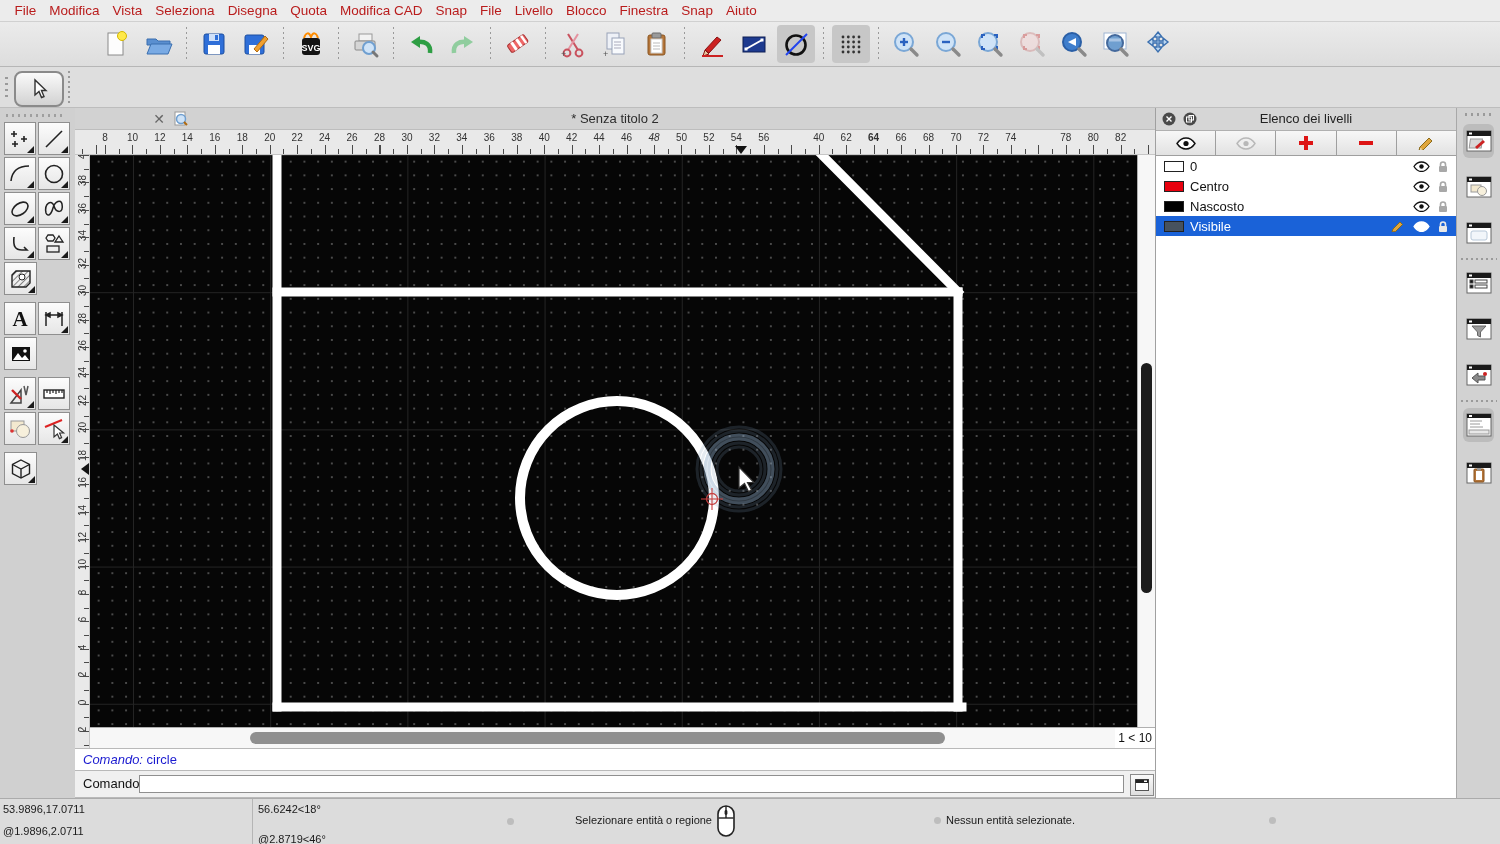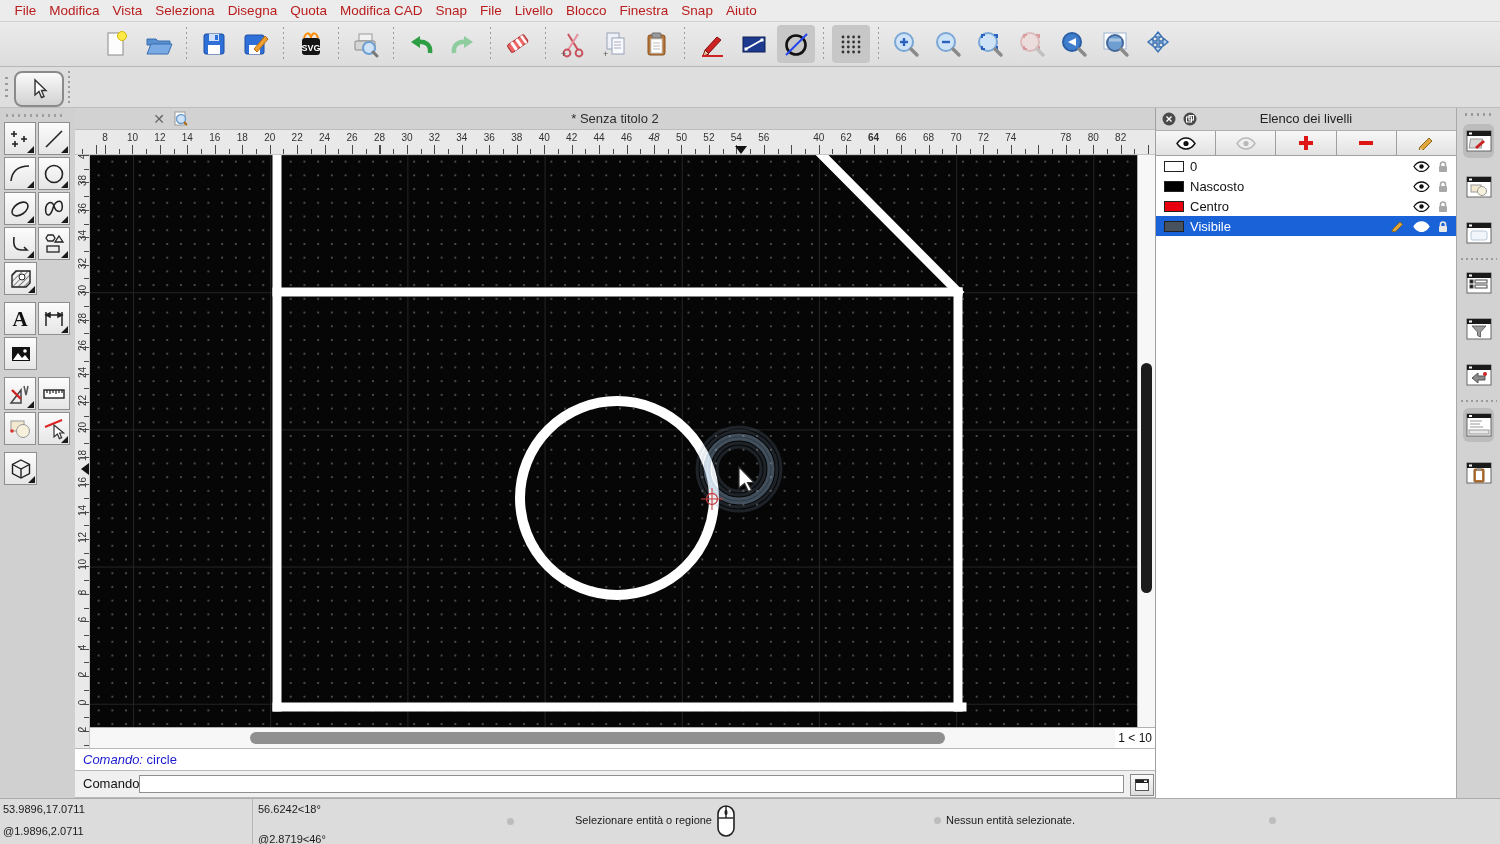--- a/index.html
+++ b/index.html
@@ -642,38 +642,38 @@
             </svg>
           </span>
           <span class="ric">
             <svg width="12" height="13">
               <path d="M3.5 6V4.5a2.5 2.5 0 015 0V6" fill="none" stroke="#a8a8a8" stroke-width="1.6"></path>
               <rect x="2" y="6" width="8" height="6" rx="1" fill="#a8a8a8"></rect>
             </svg>
           </span>
         </div>
         <div class="lrow">
-          <span class="swatch" style="background: rgb(0, 0, 0);"></span>
-          <span class="nm">Nascosto</span>
+          <span class="swatch" style="background: rgb(232, 0, 14);"></span>
+          <span class="nm">Centro</span>
           <span class="ric">
             <svg width="17" height="11">
               <path d="M1 5.5C3.5 1.5 7 1 8.5 1s5 .5 7.5 4.5C13.5 9.5 10 10.5 8.5 10.5S3.5 9.5 1 5.5z" fill="#fff" stroke="#111" stroke-width="1.3"></path>
               <circle cx="8.5" cy="5.5" r="2.2" fill="#111"></circle>
             </svg>
           </span>
           <span class="ric">
             <svg width="12" height="13">
               <path d="M3.5 6V4.5a2.5 2.5 0 015 0V6" fill="none" stroke="#a8a8a8" stroke-width="1.6"></path>
               <rect x="2" y="6" width="8" height="6" rx="1" fill="#a8a8a8"></rect>
             </svg>
           </span>
         </div>
         <div class="lrow">
-          <span class="swatch" style="background: rgb(232, 0, 14);"></span>
-          <span class="nm">Centro</span>
+          <span class="swatch" style="background: rgb(0, 0, 0);"></span>
+          <span class="nm">Nascosto</span>
           <span class="ric">
             <svg width="17" height="11">
               <path d="M1 5.5C3.5 1.5 7 1 8.5 1s5 .5 7.5 4.5C13.5 9.5 10 10.5 8.5 10.5S3.5 9.5 1 5.5z" fill="#fff" stroke="#111" stroke-width="1.3"></path>
               <circle cx="8.5" cy="5.5" r="2.2" fill="#111"></circle>
             </svg>
           </span>
           <span class="ric">
             <svg width="12" height="13">
               <path d="M3.5 6V4.5a2.5 2.5 0 015 0V6" fill="none" stroke="#a8a8a8" stroke-width="1.6"></path>
               <rect x="2" y="6" width="8" height="6" rx="1" fill="#a8a8a8"></rect>

